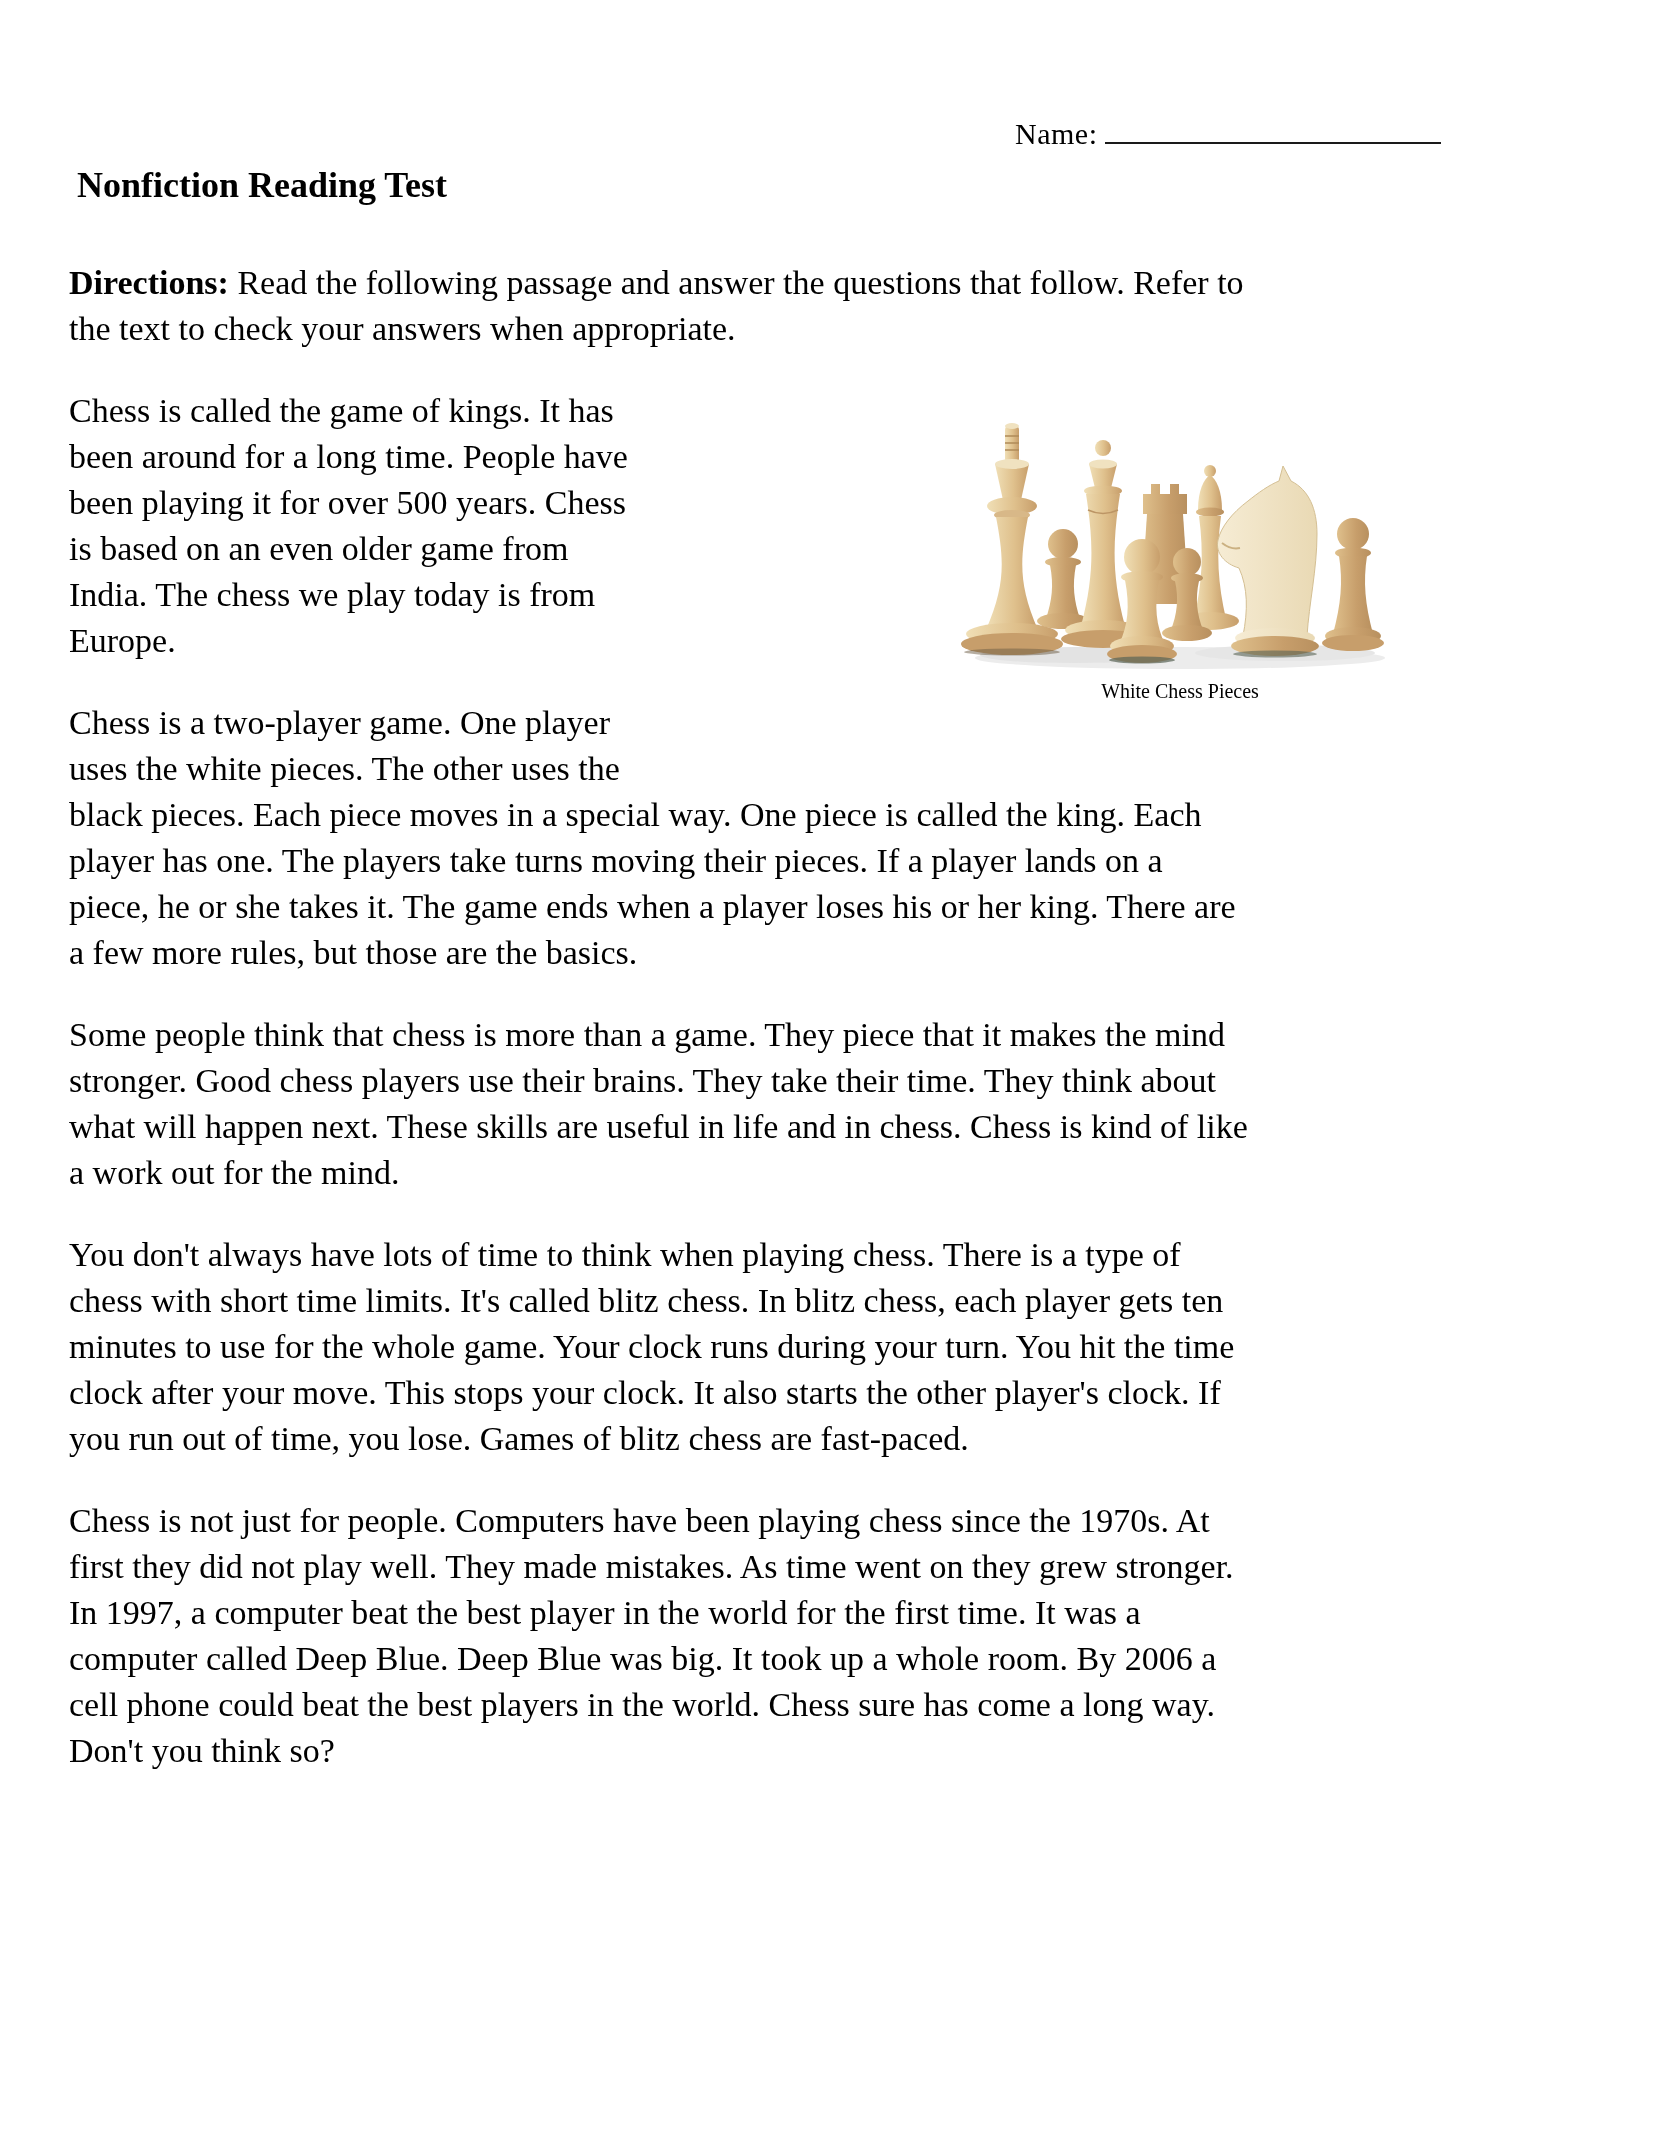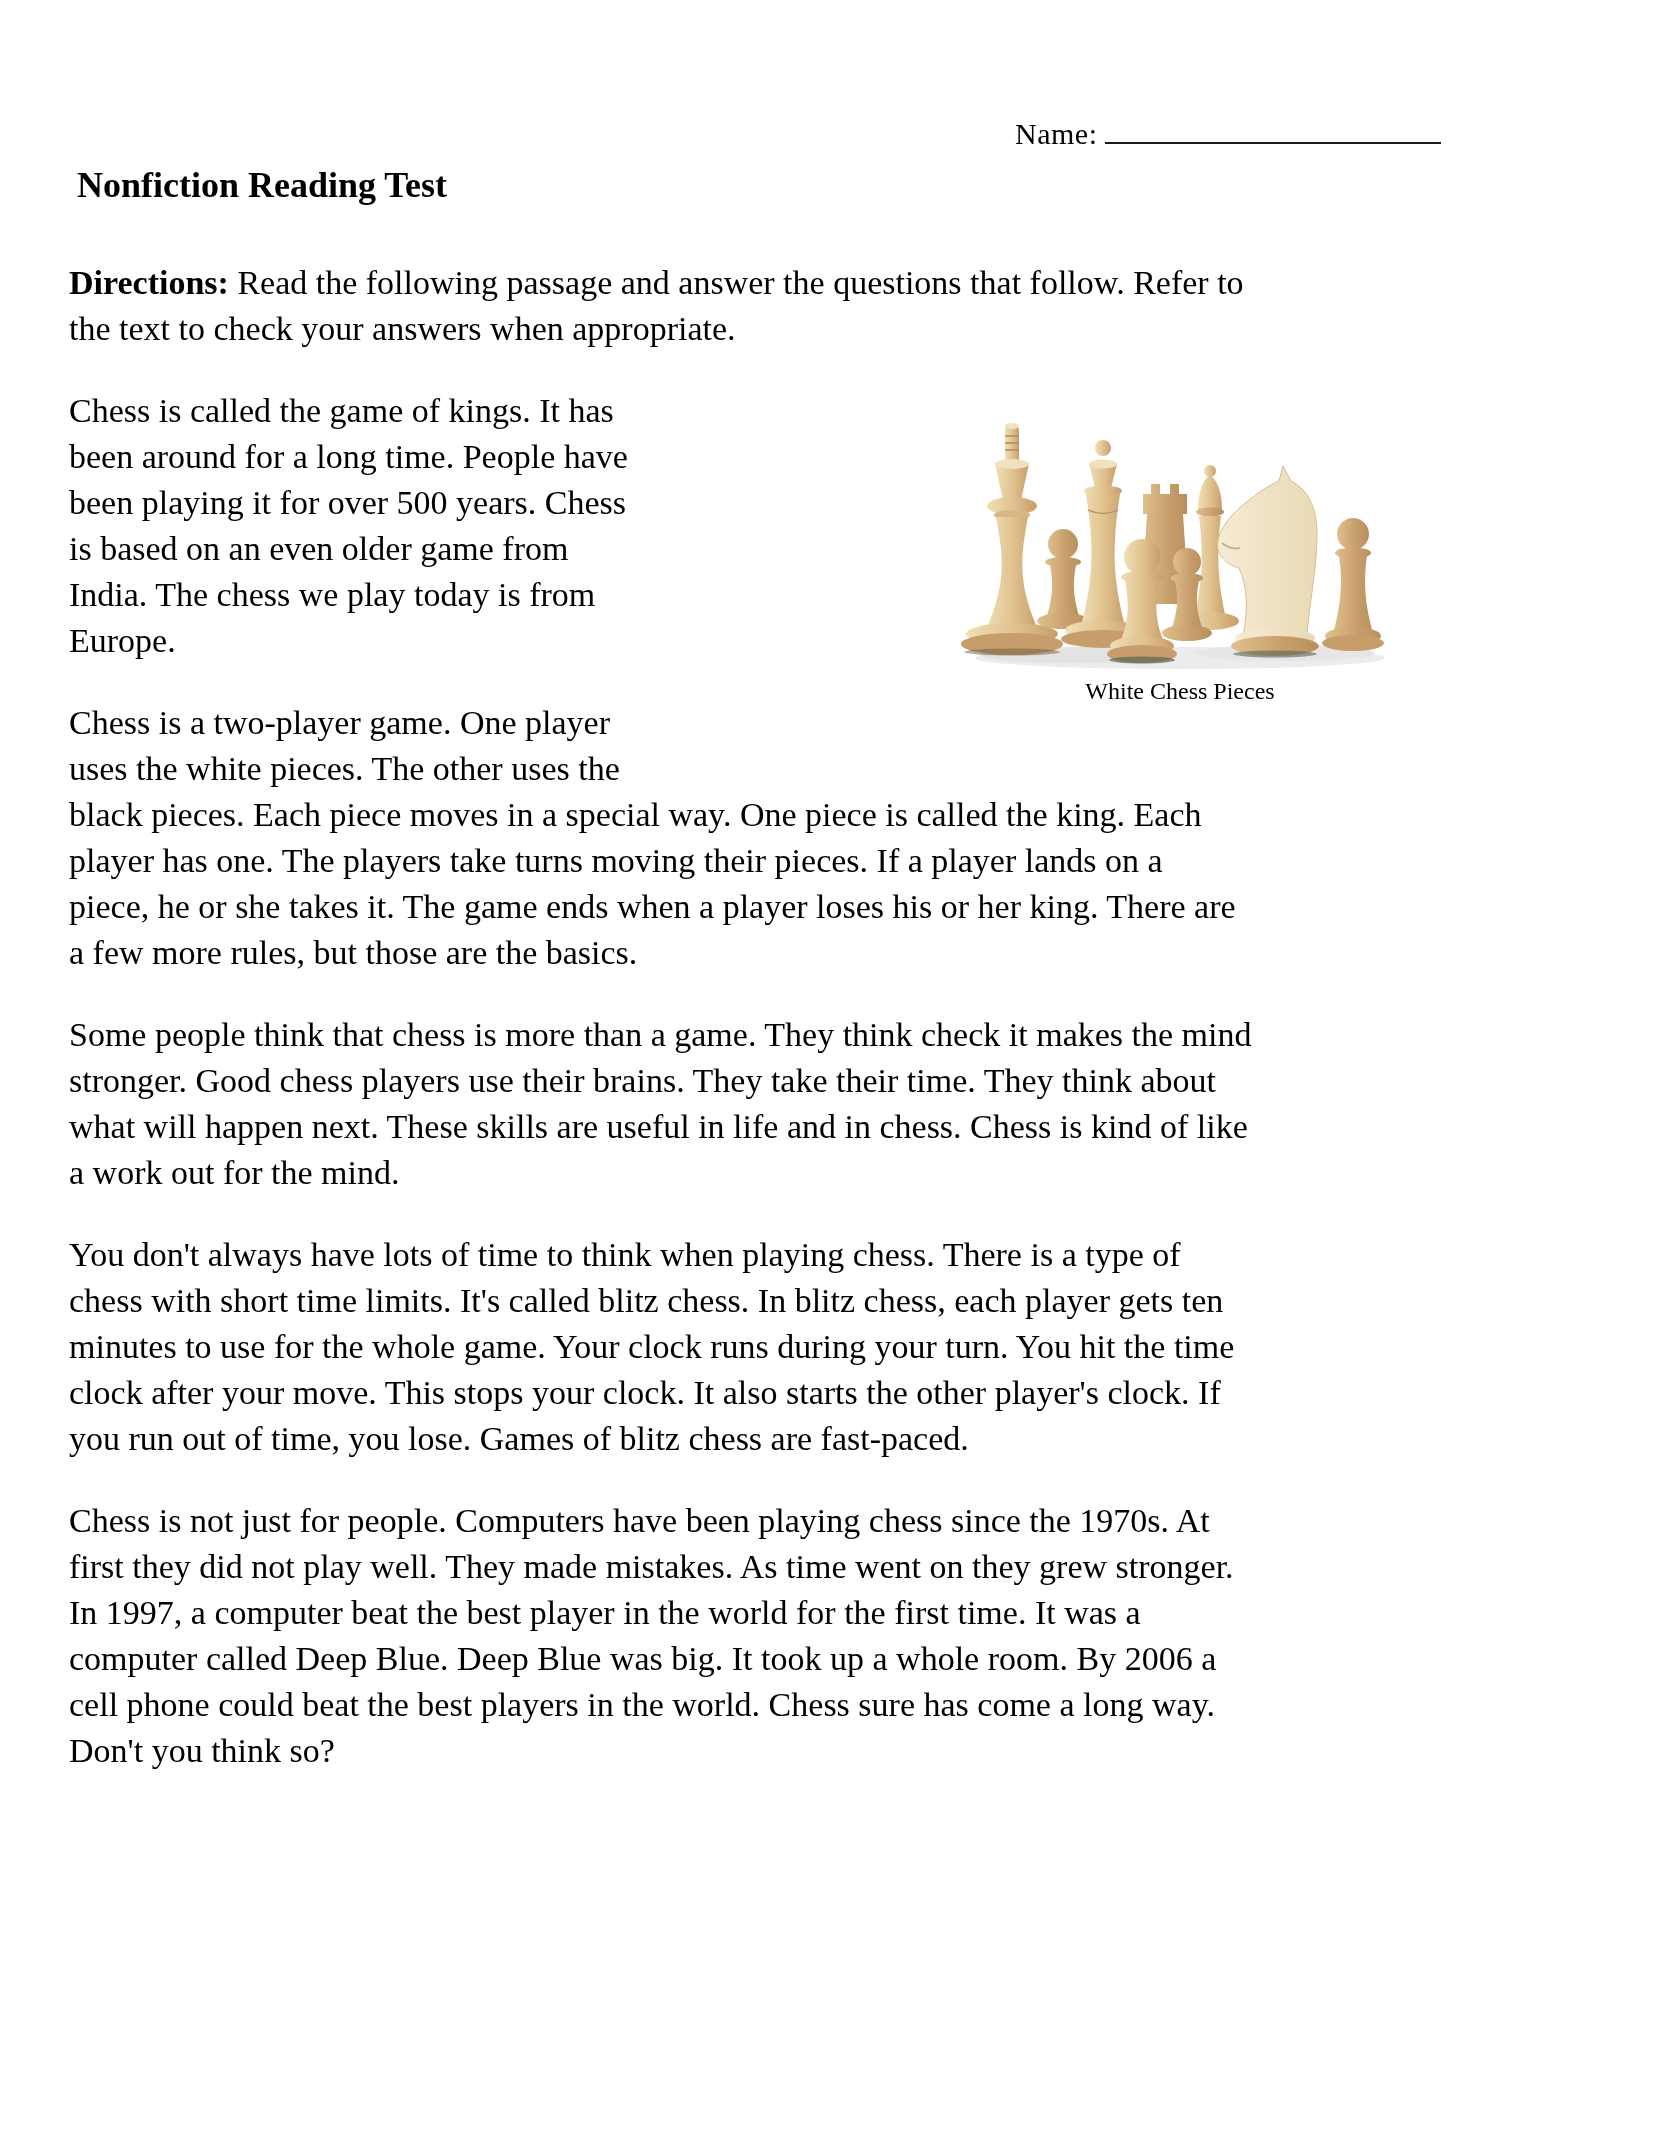--- a/index.html
+++ b/index.html
@@ -61,21 +61,21 @@
   .chess-figure {
     float: right;
     width: 560px;
     margin: 26px 0 72px 20px;
   }
   .chess-figure svg { display: block; }
   .chess-figure figcaption {
     width: 450px;
     margin-top: 4px;
     text-align: center;
-    font-size: 24px;
+    font-size: 20px;
     line-height: 30px;
     white-space: nowrap;
   }
 </style>
 </head>
 <body>
 
 <div class="page">
 
   <div class="name-row">
@@ -202,21 +202,21 @@
 been playing it for over 500 years. Chess
 is based on an even older game from
 India. The chess we play today is from
 Europe.</p>
     <p class="body-para">Chess is a two-player game. One player
 uses the white pieces. The other uses the
 black pieces. Each piece moves in a special way. One piece is called the king. Each
 player has one. The players take turns moving their pieces. If a player lands on a
 piece, he or she takes it. The game ends when a player loses his or her king. There are
 a few more rules, but those are the basics.</p>
-    <p class="body-para">Some people think that chess is more than a game. They think check it makes the mind
+    <p class="body-para">Some people think that chess is more than a game. They piece that it makes the mind
 stronger. Good chess players use their brains. They take their time. They think about
 what will happen next. These skills are useful in life and in chess. Chess is kind of like
 a work out for the mind.</p>
     <p class="body-para">You don't always have lots of time to think when playing chess. There is a type of
 chess with short time limits. It's called blitz chess. In blitz chess, each player gets ten
 minutes to use for the whole game. Your clock runs during your turn. You hit the time
 clock after your move. This stops your clock. It also starts the other player's clock. If
 you run out of time, you lose. Games of blitz chess are fast-paced.</p>
     <p class="body-para">Chess is not just for people. Computers have been playing chess since the 1970s. At
 first they did not play well. They made mistakes. As time went on they grew stronger.

